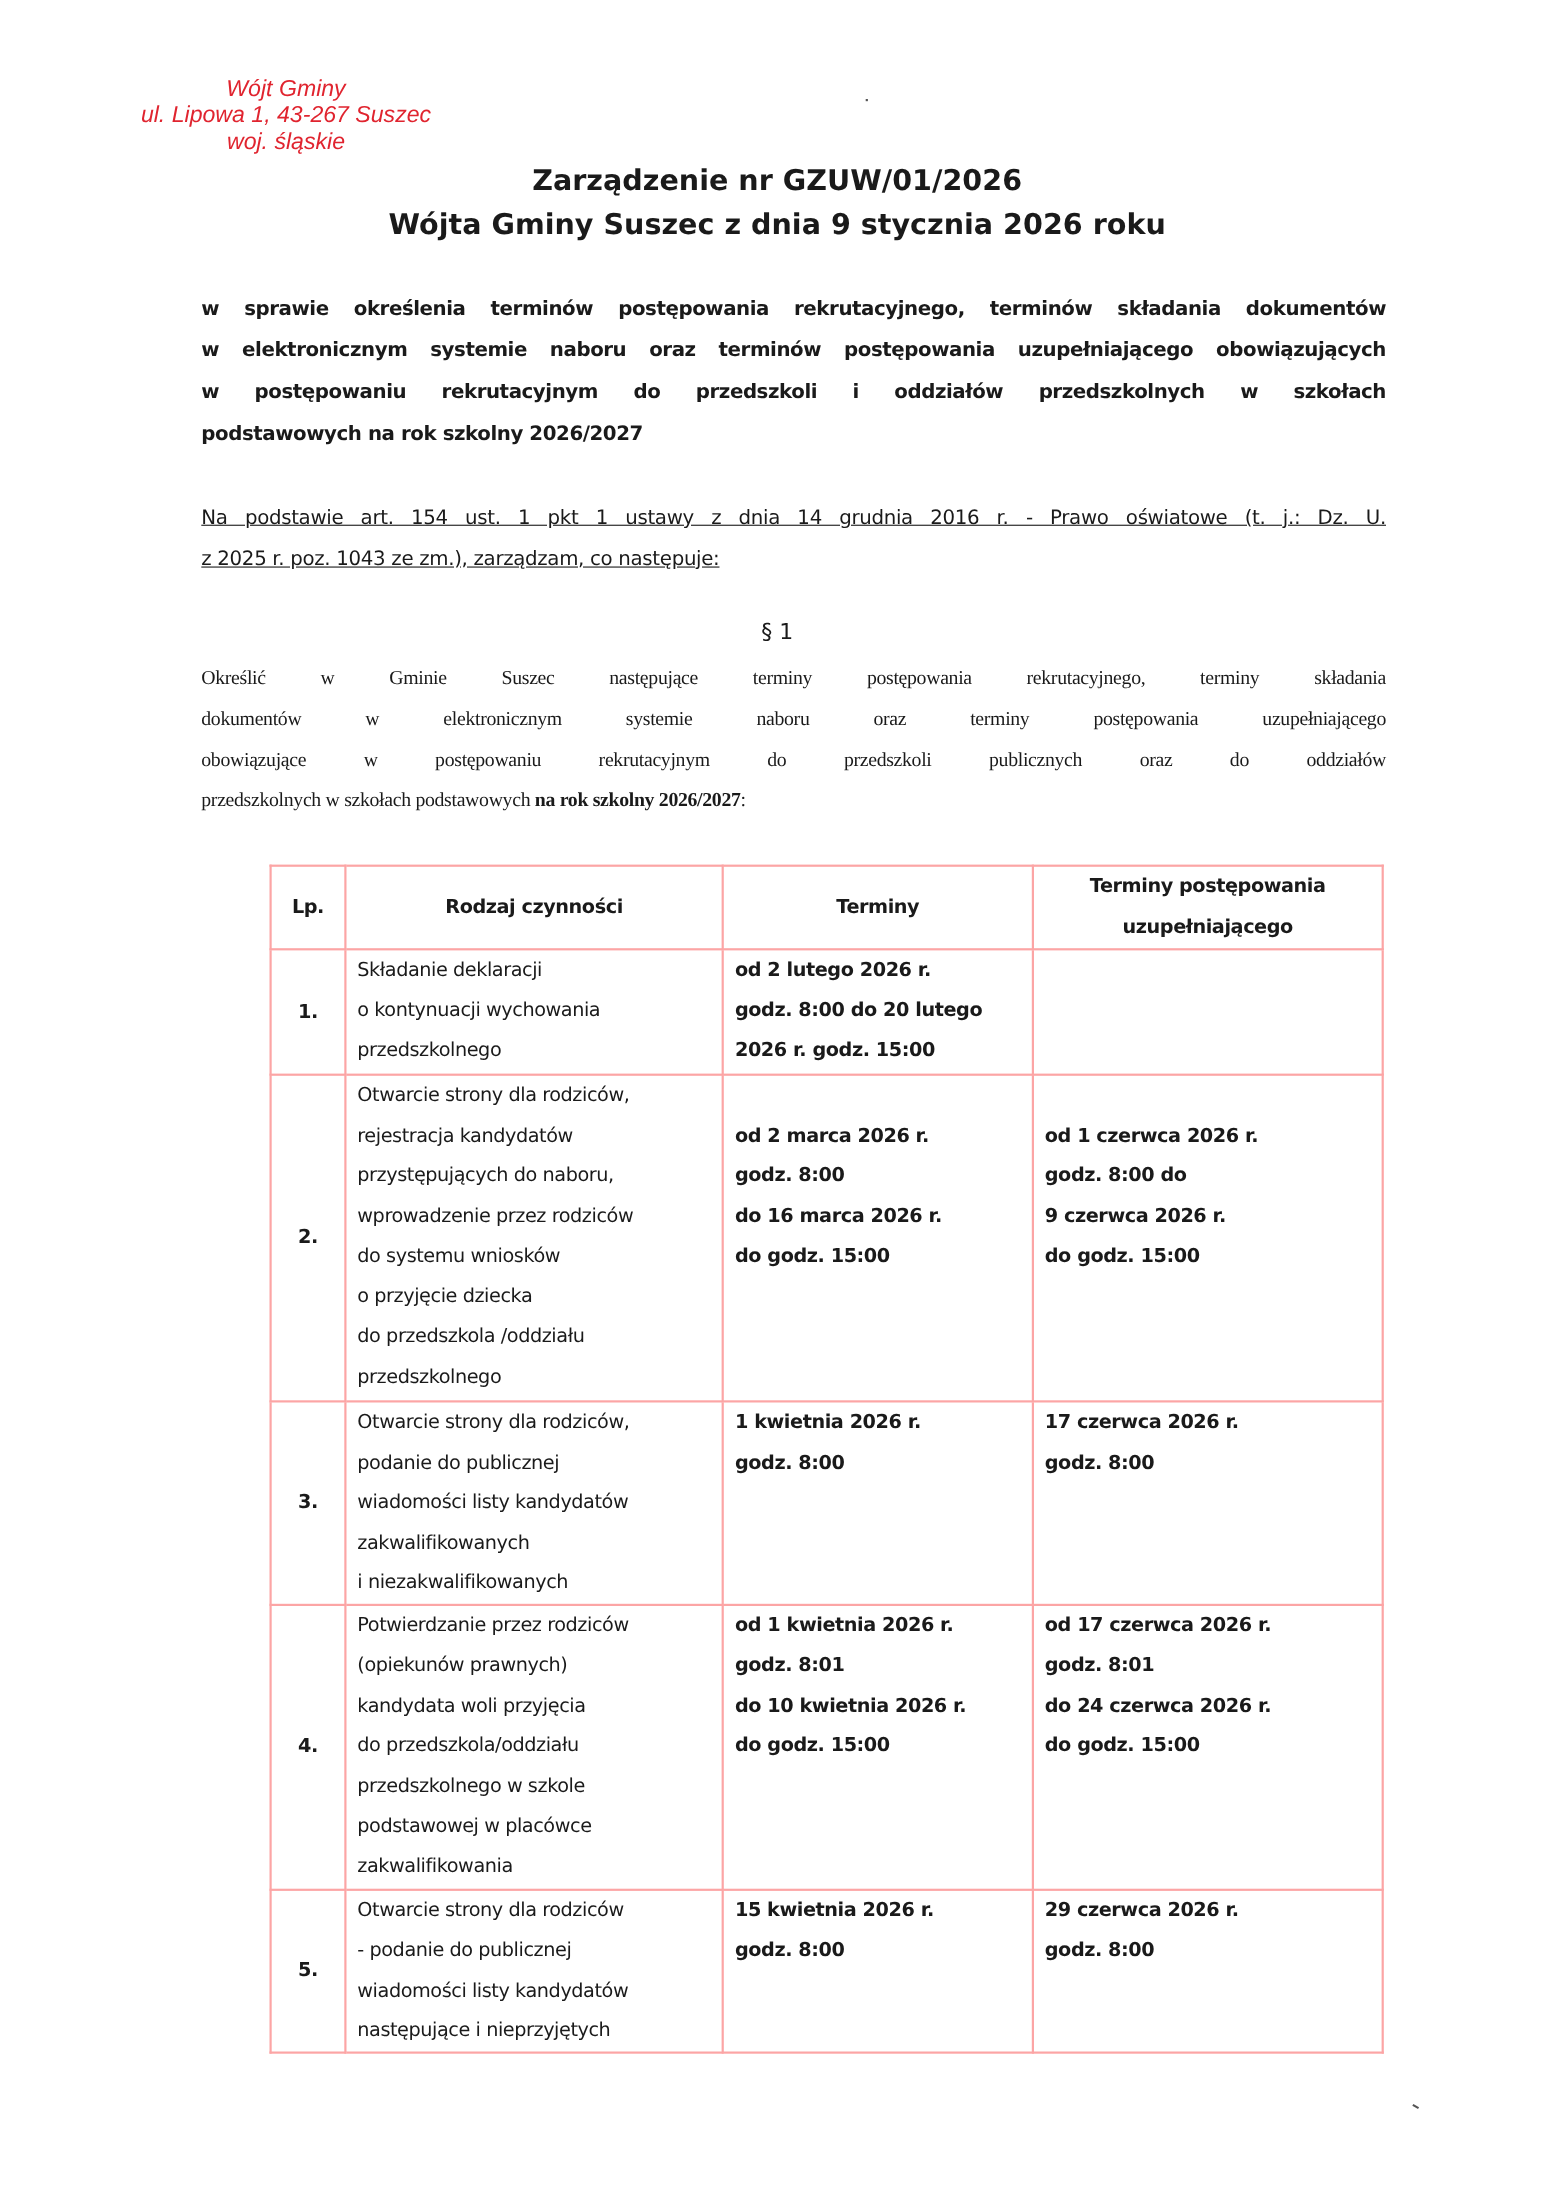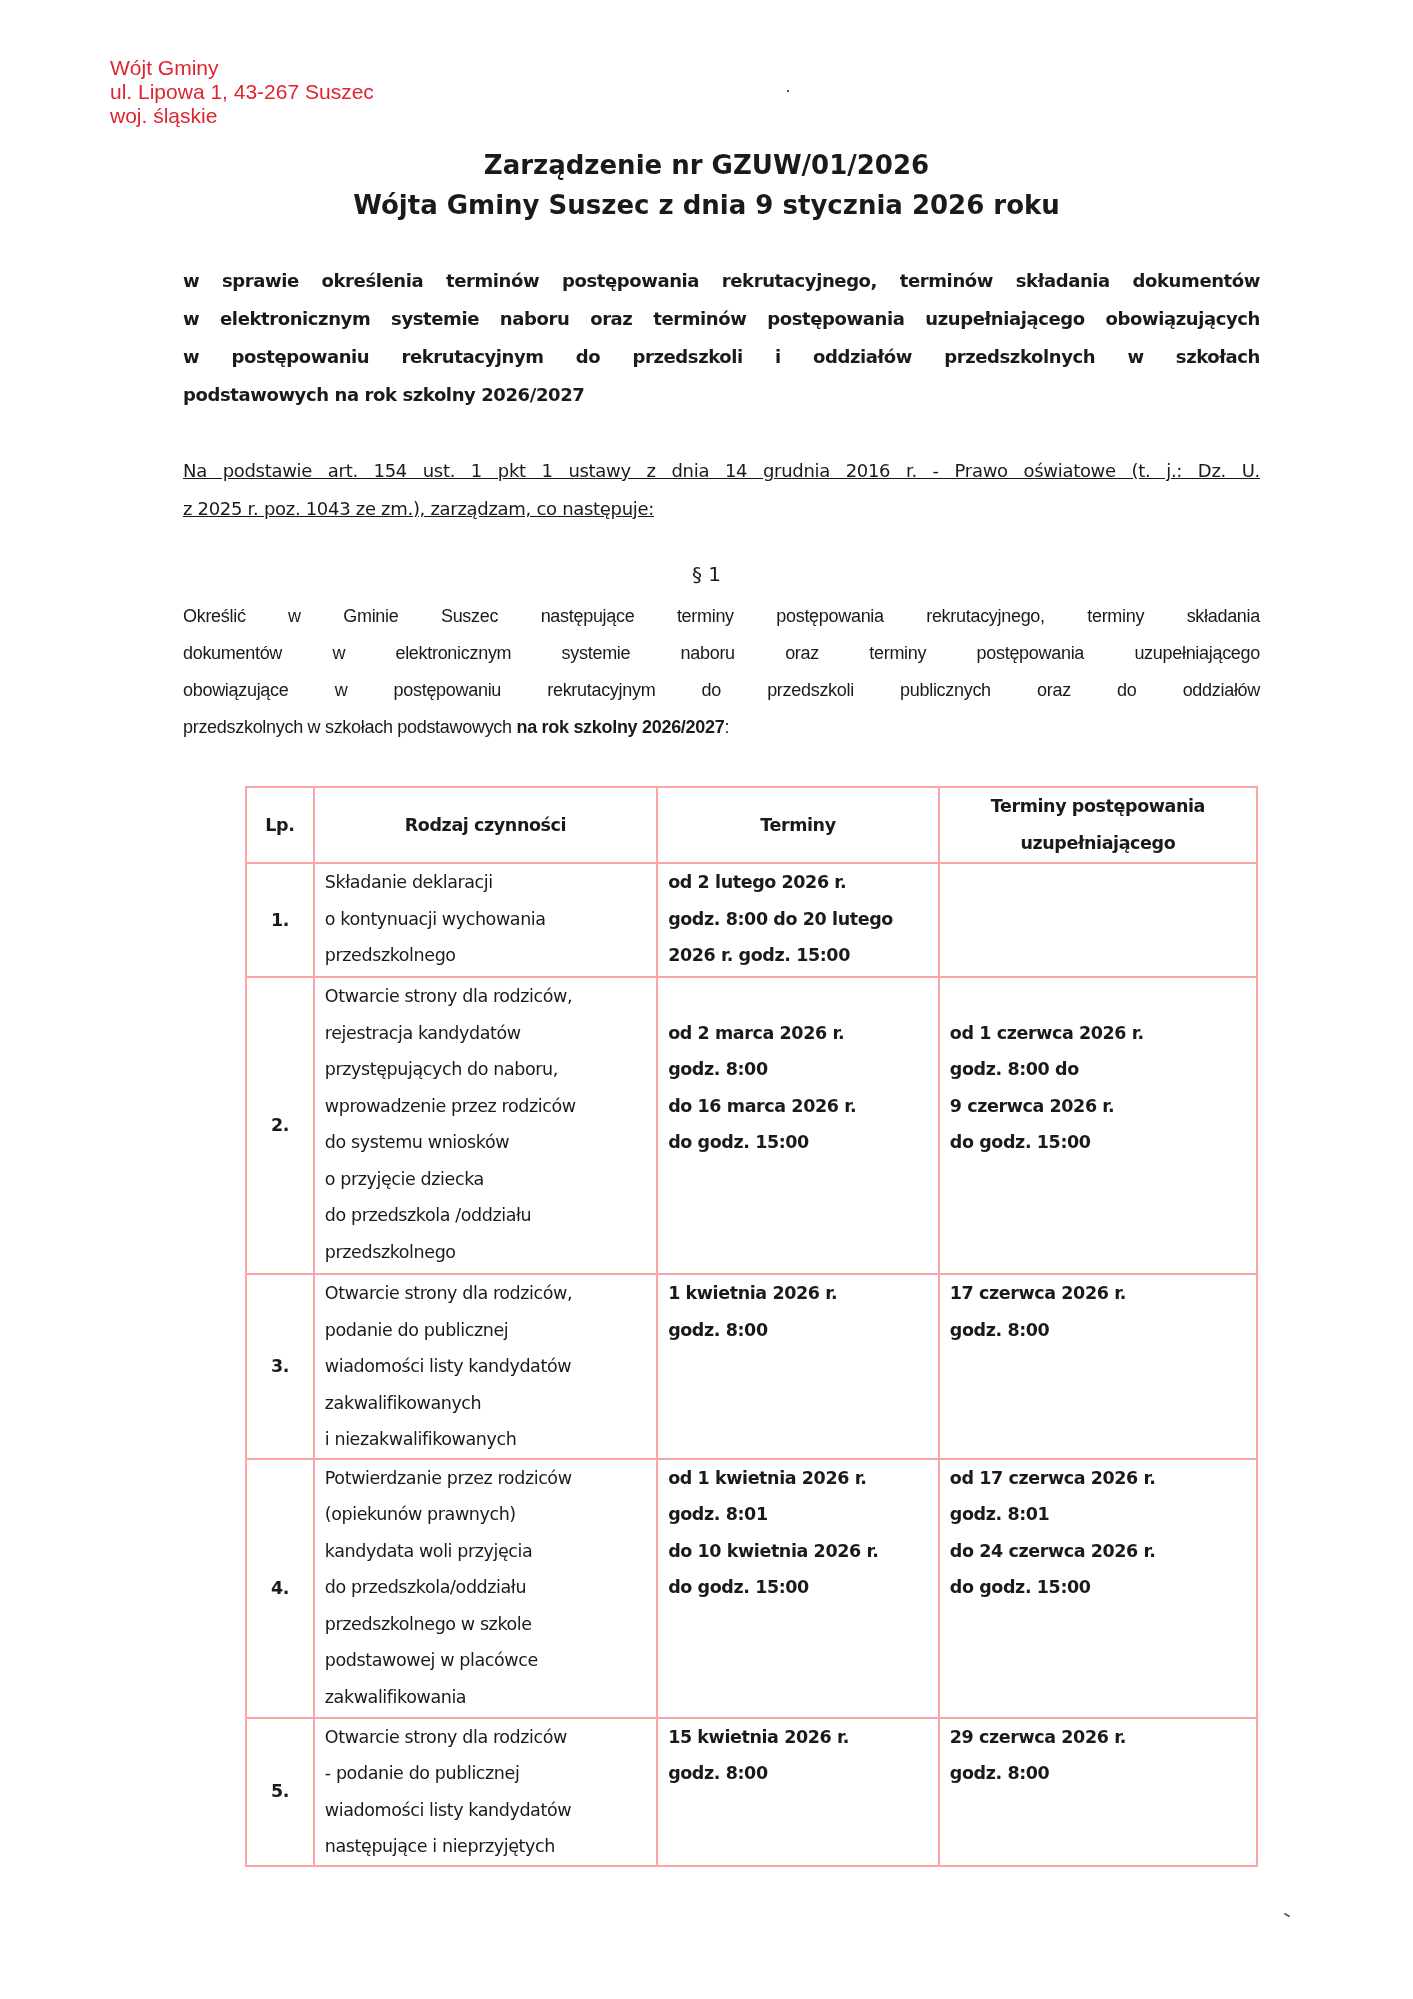--- a/index.html
+++ b/index.html
@@ -1,36 +1,36 @@
 <!DOCTYPE html>
 <html><head>
 <meta charset="utf-8">
 <style>
   html, body { margin: 0; padding: 0; background: #ffffff; }
   body { width: 1413px; height: 1999px; position: relative; overflow: hidden;
          font-family: "Liberation Sans", sans-serif; color: #1a1a1a; }
-  .stamp { position: absolute; left: 110px; top: 56px; width: 300px; text-align: left;
-           color: #e0242f; font-family: "Liberation Sans", sans-serif; font-size: 21px; line-height: 24px; }
+  .stamp { position: absolute; left: 110px; top: 69px; width: 300px; text-align: center;
+           color: #e0242f; font-family: "Liberation Sans", sans-serif; font-size: 21px; line-height: 24px; font-style: italic; }
   .stamp div { white-space: nowrap; }
   .speck { position: absolute; width: 2px; height: 2px; background: #555; }
   .title { position: absolute; left: 0; width: 1413px; text-align: center;
            font-family: "DejaVu Sans", sans-serif; font-weight: bold; font-size: 26px; }
   .subject { position: absolute; left: 183px; width: 1077px; top: 262px;
              font-family: "DejaVu Sans", sans-serif; font-weight: bold; font-size: 18px;
              line-height: 38px; text-align: justify; letter-spacing: -0.4px; }
   .subject .line { display: block; text-align: justify; text-align-last: justify; height: 38px; }
   .subject .line.last { text-align-last: left; }
   .basis { position: absolute; left: 183px; width: 1077px; top: 452px;
            font-family: "DejaVu Sans", sans-serif; font-size: 18px; line-height: 38px; letter-spacing: -0.3px; text-decoration: underline; }
   .basis .line { display: block; text-align: justify; text-align-last: justify; height: 38px; }
   .basis .line.last { text-align-last: left; }
   .para-sign { position: absolute; left: 0; width: 1413px; top: 562px; text-align: center;
                font-family: "DejaVu Sans", sans-serif; font-size: 20px; }
   .intro { position: absolute; left: 183px; width: 1077px; top: 598px;
-           font-family: Liberation Sans, sans-serif; font-size: 18px; line-height: 37px; letter-spacing: -0.3px; }
+           font-family: Liberation Serif, serif; font-size: 18px; line-height: 37px; letter-spacing: -0.3px; }
   .intro .line { display: block; text-align: justify; text-align-last: justify; height: 37px; }
   .intro .line.last { text-align-last: left; }
   .intro b { font-weight: bold; margin-top: 34px; }
   table.sched { position: absolute; left: 245px; top: 786px; border-collapse: collapse;
                 width: 1013px; font-family: "DejaVu Sans", sans-serif; font-size: 17.5px; letter-spacing: -0.4px; }
   table.sched th, table.sched td { border: 2px solid #fca5a5; vertical-align: top; padding: 0 10px; }
   table.sched th { font-weight: bold; text-align: center; vertical-align: middle; line-height: 37px; }
   table.sched td { line-height: 36.5px; }
   table.sched td.lp { text-align: center; font-weight: bold; vertical-align: middle; padding: 0; }
   table.sched td.date { font-weight: bold; }

